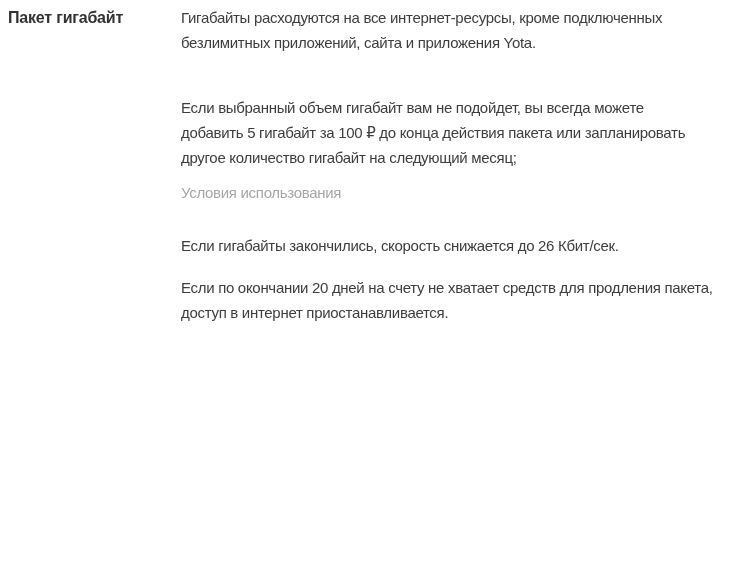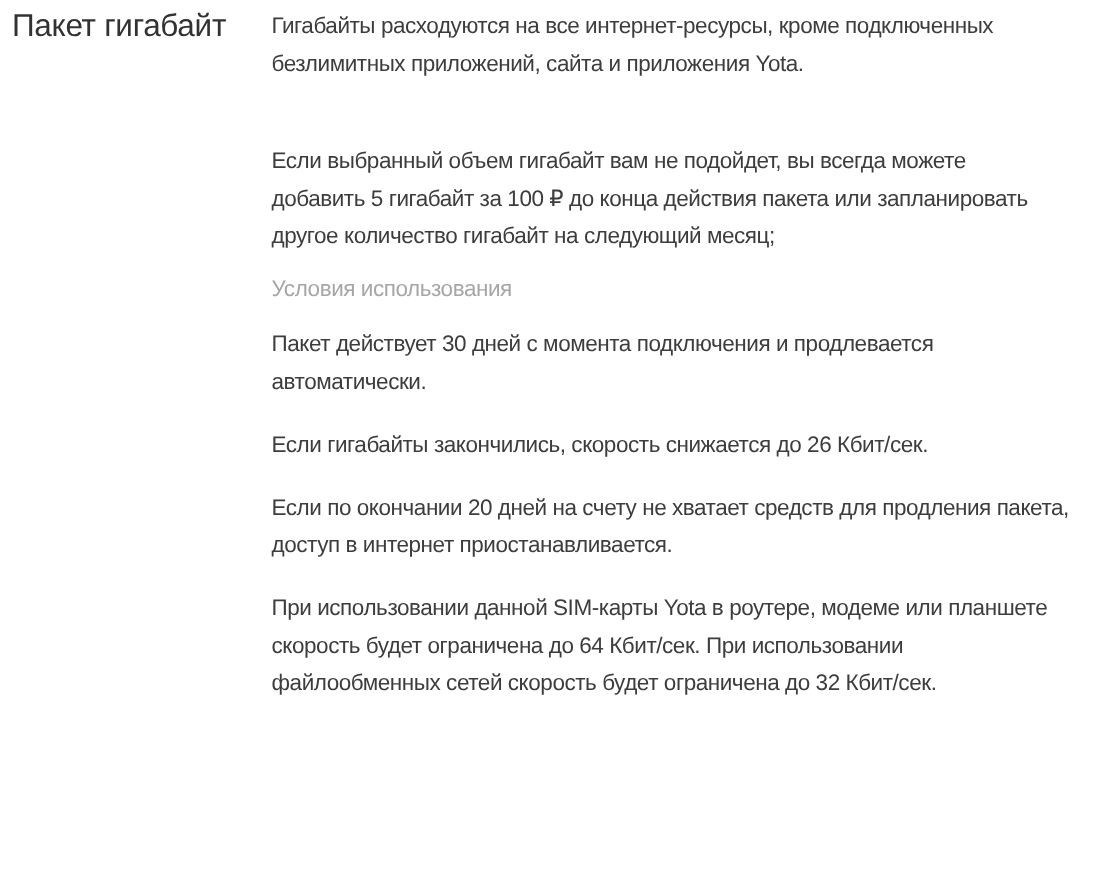--- a/index.html
+++ b/index.html
@@ -21,63 +21,58 @@
     padding-top: 5px;
   }
   .left-col {
     flex: 0 0 181px;
     width: 181px;
     box-sizing: border-box;
     padding-left: 8px;
   }
   .section-title {
     margin: 0;
-    font-size: 21px;
-    font-weight: normal;
+    font-size: 16px;
+    font-weight: bold;
     line-height: 25px;
     letter-spacing: -0.2px;
     color: #323232;
   }
   .right-col {
     flex: 1 1 auto;
     box-sizing: border-box;
     padding-right: 10px;
     max-width: 555px;
   }
   .para {
     margin: 0 0 17px 0;
     font-size: 15px;
     line-height: 25px;
     letter-spacing: -0.3px;
     white-space: pre-line;
     color: #3d3d3d;
   }
   .right-col .para:nth-child(1) { margin-bottom: 25px; }
   .right-col .para:nth-child(2) { margin-bottom: 10px; margin-top: 40px; }
-  .right-col .para:nth-child(3) { margin-bottom: 12px; }
+  .right-col .para:nth-child(3) { margin-bottom: 28px; }
   .para.muted {
     color: #a6a6a6;
   }
 </style>
 </head>
 <body>
 
 <div class="page">
   <div class="left-col">
     <h2 class="section-title">Пакет гигабайт</h2>
   </div>
   <div class="right-col">
     <p class="para">Гигабайты расходуются на все интернет-ресурсы, кроме подключенных
 безлимитных приложений, сайта и приложения Yota.</p>
     <p class="para">Если выбранный объем гигабайт вам не подойдет, вы всегда можете
 добавить 5 гигабайт за 100 ₽ до конца действия пакета или запланировать
 другое количество гигабайт на следующий месяц;</p>
     <p class="para muted">Условия использования</p>
-    <p class="para">Пакет действует 30 дней с момента подключения и продлевается
-автоматически.</p>
     <p class="para">Если гигабайты закончились, скорость снижается до 26 Кбит/сек.</p>
     <p class="para">Если по окончании 20 дней на счету не хватает средств для продления пакета,
 доступ в интернет приостанавливается.</p>
-    <p class="para">При использовании данной SIM-карты Yota в роутере, модеме или планшете
-скорость будет ограничена до 64 Кбит/сек. При использовании
-файлообменных сетей скорость будет ограничена до 32 Кбит/сек.</p>
   </div>
 </div>
 
 </body></html>

